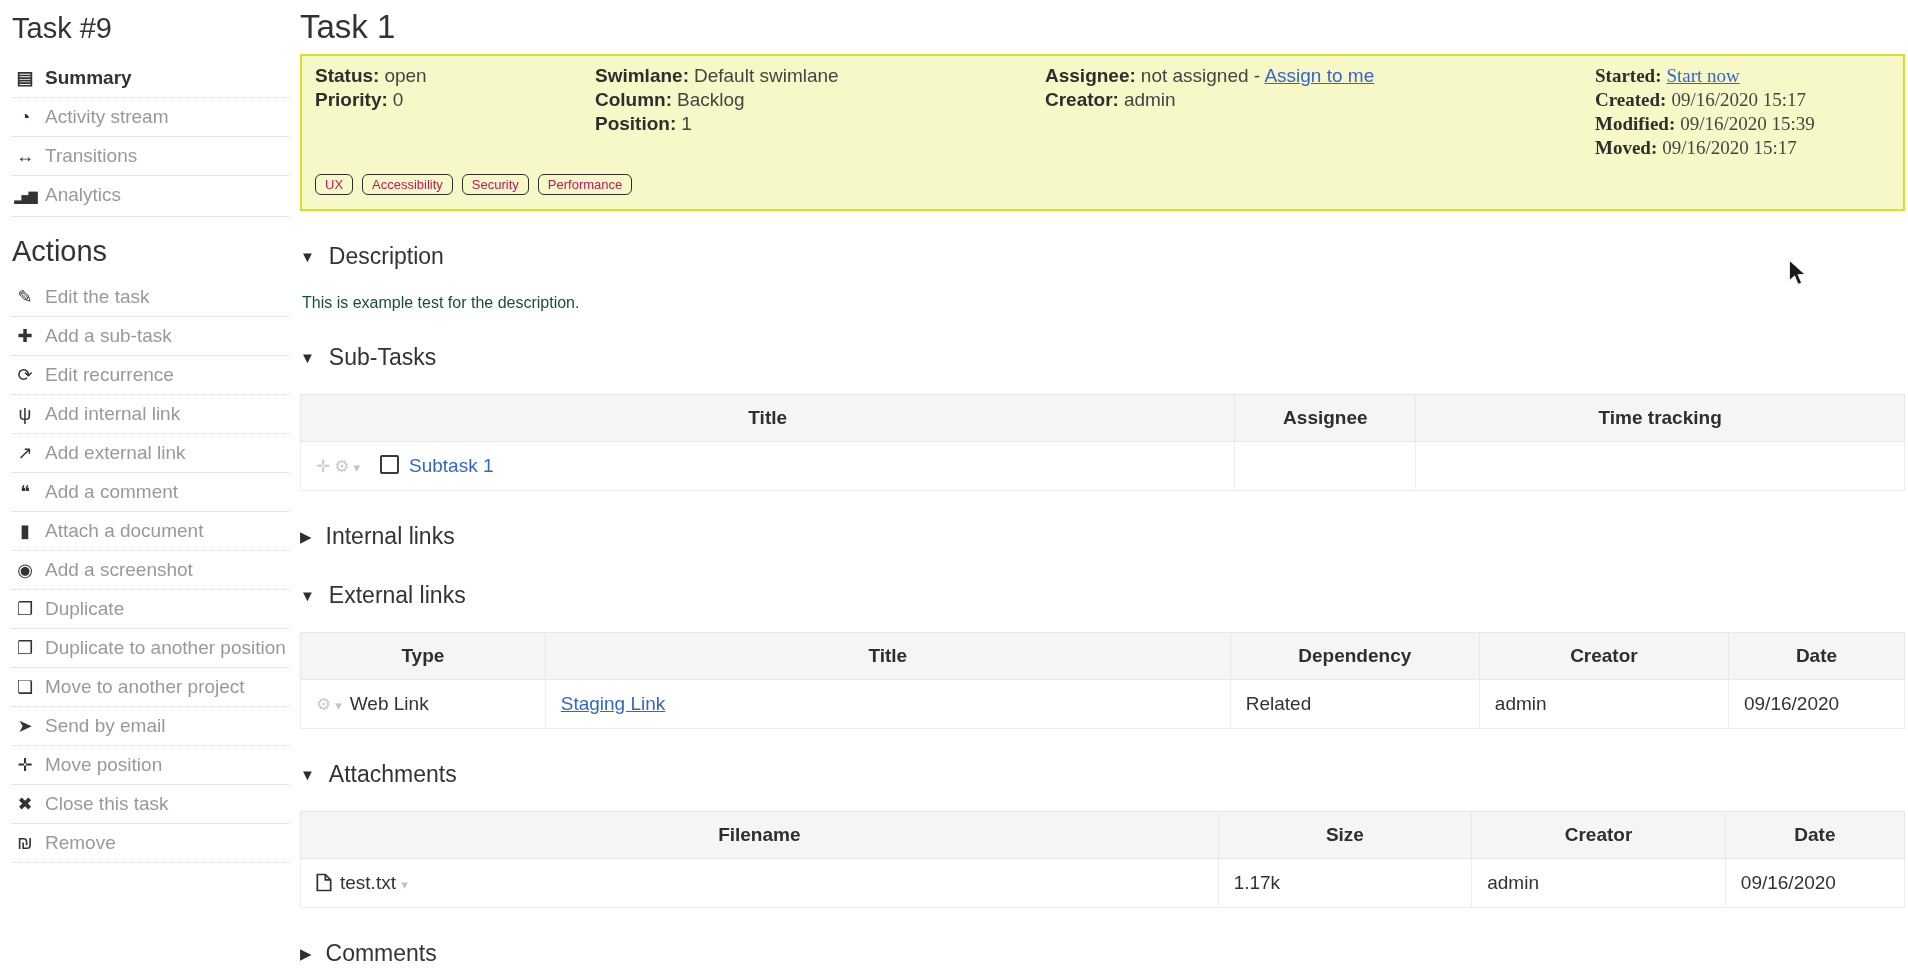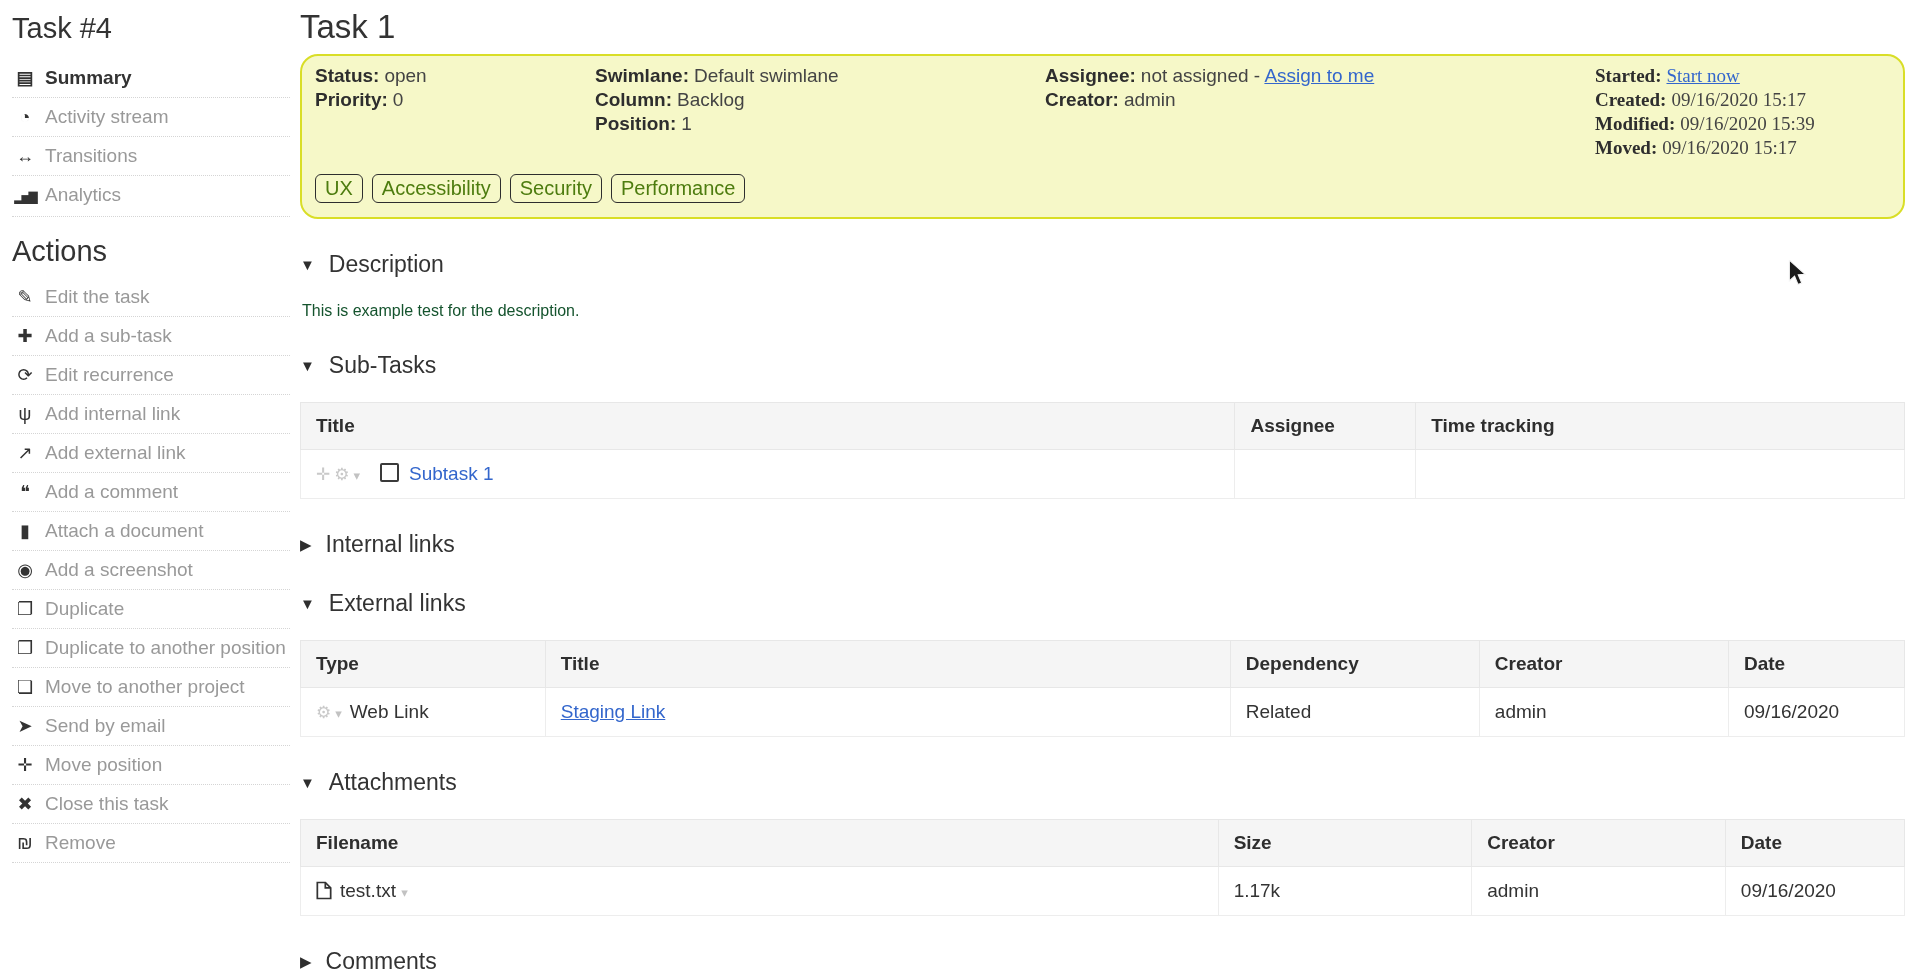--- a/index.html
+++ b/index.html
@@ -14,39 +14,39 @@
   ul.menu li{font-size:19px;line-height:25px;padding:6px 0;border-bottom:1px dotted #d5d5d5;color:#999;cursor:pointer;}
   ul.menu li .ic{display:inline-block;width:26px;text-align:center;color:#333;margin-right:7px;font-size:18px;}
   ul.menu li .ic.bars{font-size:12px;letter-spacing:-2px;}
   ul.menu li.active{color:#333;font-weight:bold;}
   ul.menu li .lbl{color:inherit;}
 
   
   main{flex:1;padding:0 3px 0 10px;box-sizing:border-box;}
   h1{font-size:33px;font-weight:normal;color:#333;margin:8px 0 0 0;}
 
-  .task-summary{margin-top:8px;background:#f6f8c8;border:2px solid #d9de27;border-radius:18px;padding:8px 14px 14px 13px;}
+  .task-summary{margin-top:8px;background:#f6f8c8;border:2px solid #d9de27;border-radius:0;padding:8px 14px 14px 13px;}
   .sum-cols{display:flex;}
   .sum-col{font-size:19px;line-height:24px;}
   .sum-col.c1{width:280px;}
   .sum-col.c2{width:450px;}
   .sum-col.c3{width:550px;}
   .sum-col.c4{flex:1;font-family:Liberation Serif, serif;}
   .sum-col strong{color:#2e2e2e;margin-right:5px;}
   .sum-col .val{color:#444;}
   a.link{color:#3366cc;text-decoration:underline;cursor:pointer;}
   .tags{margin-top:14px;}
-  .tag{display:inline-block;border:1.5px solid #2e2e2e;border-radius:6px;padding:2px 9px;font-size:20px;color:#4d7c0f;margin-right:9px;}
+  .tag{display:inline-block;border:1.5px solid #2e2e2e;border-radius:6px;padding:2px 9px;font-size:13px;color:#be185d;margin-right:9px;}
 
   .sec{margin-top:32px;font-size:23px;color:#333;cursor:pointer;}
   .sec .tri{display:inline-block;font-size:15px;margin-right:14px;vertical-align:2px;color:#2e2e2e;}
   .desc-text{font-size:16px;color:#14532d;margin:24px 0 0 2px;}
 
   table{width:100%;border-collapse:collapse;margin-top:23px;font-size:19px;table-layout:fixed;}
-  th{background:#f5f5f5;text-align:left;font-weight:bold;color:#2e2e2e;padding:12px 15px;border:1px solid #e7e7e7;}
+  th{background:#f5f5f5;text-align:center;font-weight:bold;color:#2e2e2e;padding:12px 15px;border:1px solid #e7e7e7;}
   td{padding:13px 15px;border:1px solid #ededed;color:#333;}
   .row-ic{color:#c9c9c9;font-size:17px;margin-right:4px;}
   .caret{color:#c2c2c2;font-size:13px;margin-right:8px;}
   .cb{display:inline-block;width:15px;height:15px;border:2px solid #3a3a3a;border-radius:2px;vertical-align:-2px;margin:0 10px 0 12px;cursor:pointer;background:#fff;}
   a.plain-link{color:#3366cc;text-decoration:none;cursor:pointer;}
   .file-ic{vertical-align:-3px;margin-right:8px;}
 
   
   .t-sub th.c0{width:59.7%;} .t-sub th.c1{width:10%;} .t-sub th.c2{width:30.3%;}
   
@@ -55,21 +55,21 @@
   .t-att th.c0{width:59.7%;} .t-att th.c1{width:15.1%;} .t-att th.c2{width:15.1%;} .t-att th.c3{width:10.1%;}
 
   .cursor{position:absolute;left:1787px;top:260px;pointer-events:none;}
 </style>
 </head>
 <body>
 
 <div class="app">
 
   <aside class="sidebar">
-    <h2>Task #4</h2>
+    <h2>Task #9</h2>
 
     <ul class="menu">
       <li class="active">
         <span class="ic">▤</span><span class="lbl">Summary</span>
       </li>
       <li>
         <span class="ic">◔</span><span class="lbl">Activity stream</span>
       </li>
       <li>
         <span class="ic">↔</span><span class="lbl">Transitions</span>

